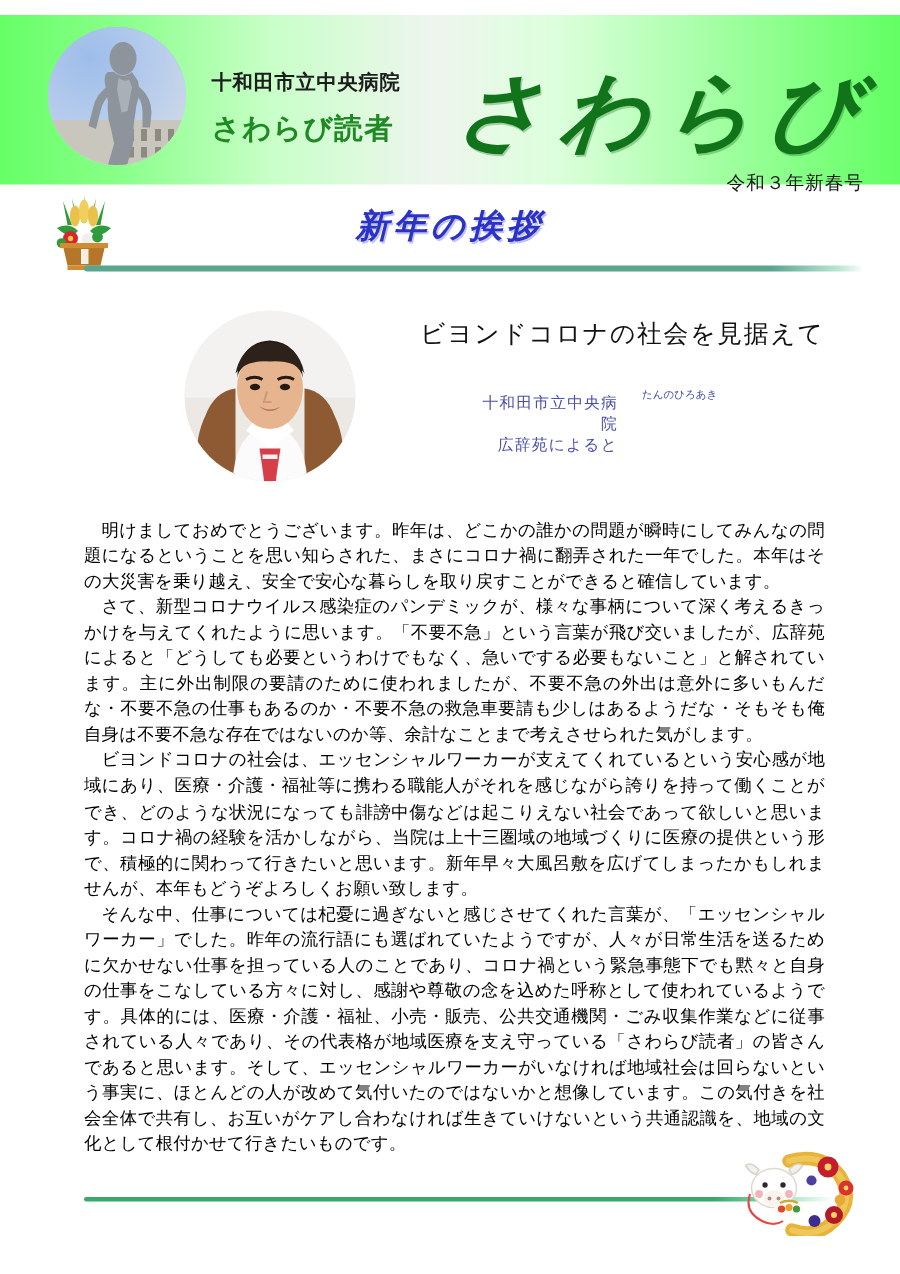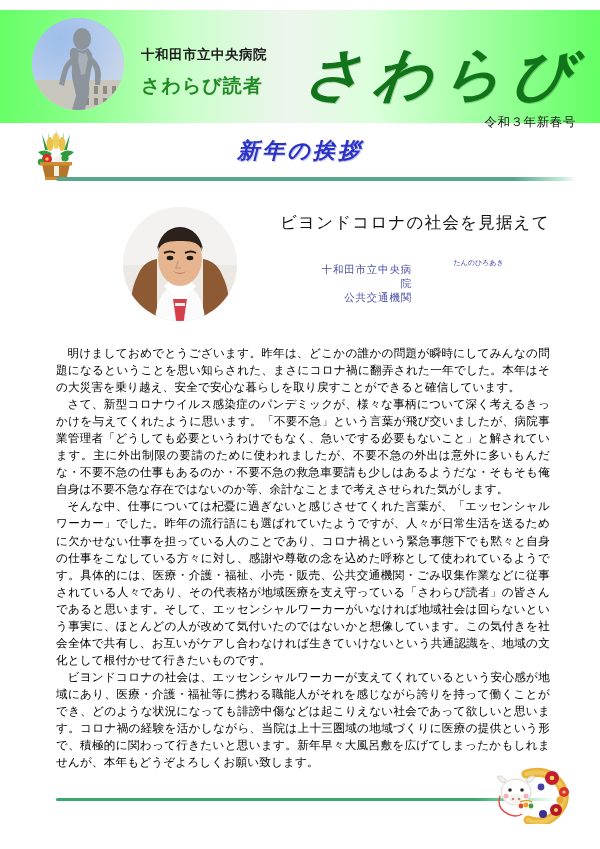--- a/index.html
+++ b/index.html
@@ -196,21 +196,21 @@
   }
   .author-block {
     position: absolute;
     left: 424px;
     top: 258px;
     width: 120px;
     color: #3a41b0;
   }
   .author-ruby {
     display: flex;
-    justify-content: center;
+    justify-content: flex-start;
     font-family: "DejaVu Sans", sans-serif;
     font-size: 7px;
     letter-spacing: 0px;
     padding: 0 3px 0 4px;
     box-sizing: border-box;
     width: 108px;
   }
   .author-name {
     font-family: "DejaVu Sans", sans-serif;
     font-size: 19px;
@@ -337,37 +337,37 @@
     <path d="M55 54 l-2 7 5 0" stroke="#cc9a78" stroke-width="1.4" fill="none"></path>
     <path d="M50 92 q3 20 3 22 l8 0 q0 -3 3 -22 z" fill="#d63f4a"></path>
     <path d="M52 96 h10 v3 h-10 z" fill="#f0f0f0"></path>
   </svg>
 </div>
 
 <div class="article-title">ビヨンドコロナの社会を見据えて</div>
 
 <div class="byline">
   <div>十和田市立中央病院</div>
-  <div>公共交通機関</div>
+  <div>広辞苑によると</div>
 </div>
 
 <div class="author-block">
   <div class="author-ruby">
     <span>たん</span>
     <span>の</span>
     <span>ひろ</span>
     <span>あき</span>
   </div>
 </div>
 
 <div class="body-text">
   <p>明けましておめでとうございます。昨年は、どこかの誰かの問題が瞬時にしてみんなの問題になるということを思い知らされた、まさにコロナ禍に翻弄された一年でした。本年はその大災害を乗り越え、安全で安心な暮らしを取り戻すことができると確信しています。</p>
-  <p>さて、新型コロナウイルス感染症のパンデミックが、様々な事柄について深く考えるきっかけを与えてくれたように思います。「不要不急」という言葉が飛び交いましたが、病院事業管理者「どうしても必要というわけでもなく、急いでする必要もないこと」と解されています。主に外出制限の要請のために使われましたが、不要不急の外出は意外に多いもんだな・不要不急の仕事もあるのか・不要不急の救急車要請も少しはあるようだな・そもそも俺自身は不要不急な存在ではないのか等、余計なことまで考えさせられた気がします。</p>
+  <p>さて、新型コロナウイルス感染症のパンデミックが、様々な事柄について深く考えるきっかけを与えてくれたように思います。「不要不急」という言葉が飛び交いましたが、広辞苑によると「どうしても必要というわけでもなく、急いでする必要もないこと」と解されています。主に外出制限の要請のために使われましたが、不要不急の外出は意外に多いもんだな・不要不急の仕事もあるのか・不要不急の救急車要請も少しはあるようだな・そもそも俺自身は不要不急な存在ではないのか等、余計なことまで考えさせられた気がします。</p>
+  <p>ビヨンドコロナの社会は、エッセンシャルワーカーが支えてくれているという安心感が地域にあり、医療・介護・福祉等に携わる職能人がそれを感じながら誇りを持って働くことができ、どのような状況になっても誹謗中傷などは起こりえない社会であって欲しいと思います。コロナ禍の経験を活かしながら、当院は上十三圏域の地域づくりに医療の提供という形で、積極的に関わって行きたいと思います。新年早々大風呂敷を広げてしまったかもしれませんが、本年もどうぞよろしくお願い致します。</p>
   <p>そんな中、仕事については杞憂に過ぎないと感じさせてくれた言葉が、「エッセンシャルワーカー」でした。昨年の流行語にも選ばれていたようですが、人々が日常生活を送るために欠かせない仕事を担っている人のことであり、コロナ禍という緊急事態下でも黙々と自身の仕事をこなしている方々に対し、感謝や尊敬の念を込めた呼称として使われているようです。具体的には、医療・介護・福祉、小売・販売、公共交通機関・ごみ収集作業などに従事されている人々であり、その代表格が地域医療を支え守っている「さわらび読者」の皆さんであると思います。そして、エッセンシャルワーカーがいなければ地域社会は回らないという事実に、ほとんどの人が改めて気付いたのではないかと想像しています。この気付きを社会全体で共有し、お互いがケアし合わなければ生きていけないという共通認識を、地域の文化として根付かせて行きたいものです。</p>
-  <p>ビヨンドコロナの社会は、エッセンシャルワーカーが支えてくれているという安心感が地域にあり、医療・介護・福祉等に携わる職能人がそれを感じながら誇りを持って働くことができ、どのような状況になっても誹謗中傷などは起こりえない社会であって欲しいと思います。コロナ禍の経験を活かしながら、当院は上十三圏域の地域づくりに医療の提供という形で、積極的に関わって行きたいと思います。新年早々大風呂敷を広げてしまったかもしれませんが、本年もどうぞよろしくお願い致します。</p>
 </div>
 
 <div class="footer-rule"></div>
 
 <svg class="ox-ornament" viewBox="0 0 76 58">
   <g>
     <path d="M30 8 q22 -6 34 10 q10 16 -4 30 q-12 12 -28 6" fill="none" stroke="#e8b33a" stroke-width="9" stroke-linecap="round"></path>
     <path d="M30 8 q22 -6 34 10 q10 16 -4 30 q-12 12 -28 6" fill="none" stroke="#f2cd63" stroke-width="4" stroke-linecap="round" opacity="0.75"></path>
     <circle cx="56" cy="12" r="7" fill="#c41e2e"></circle>
     <circle cx="56" cy="12" r="2.3" fill="#f4d35e"></circle>

